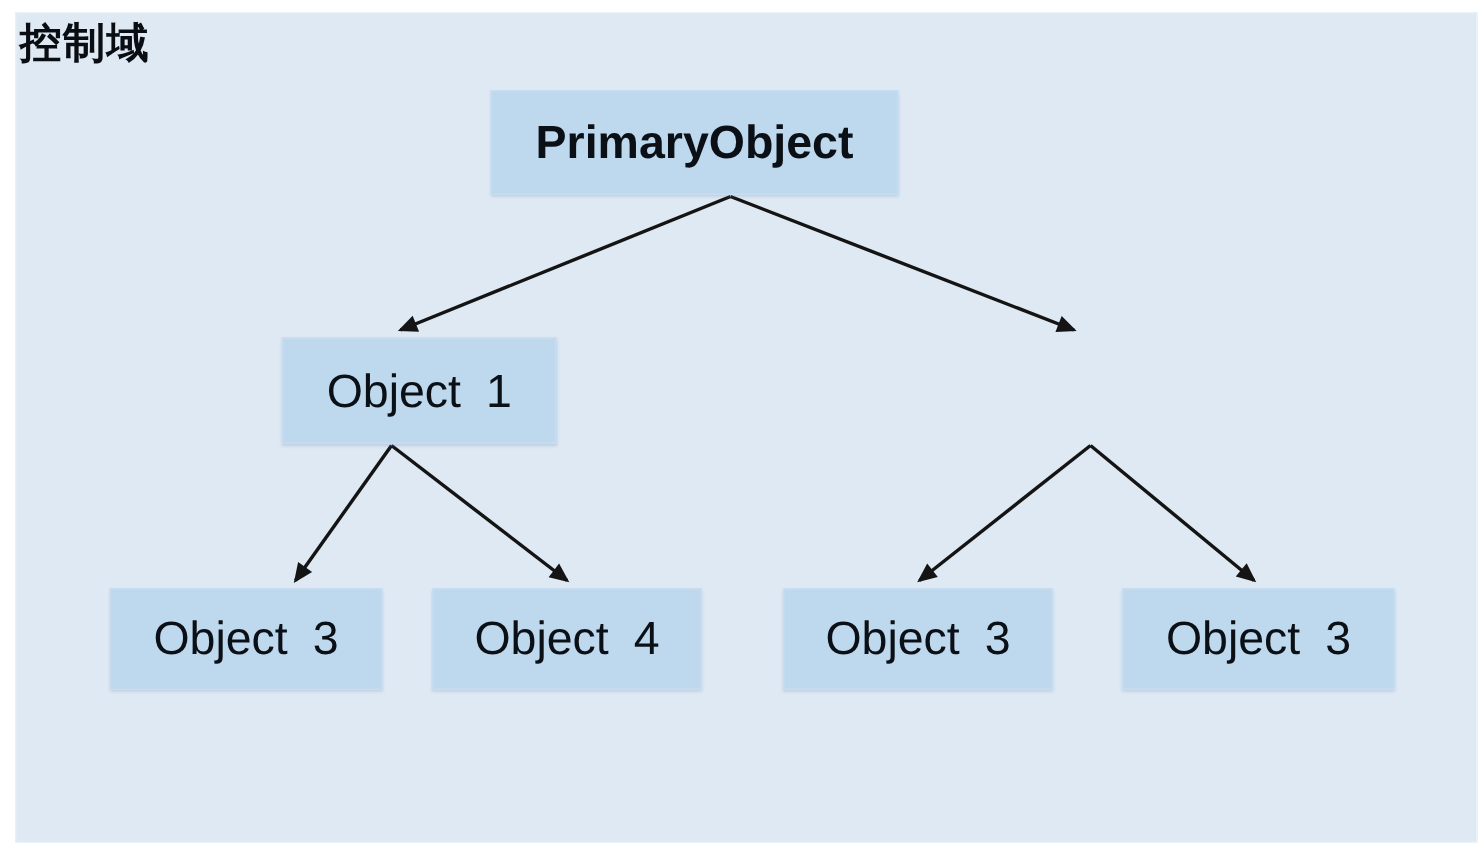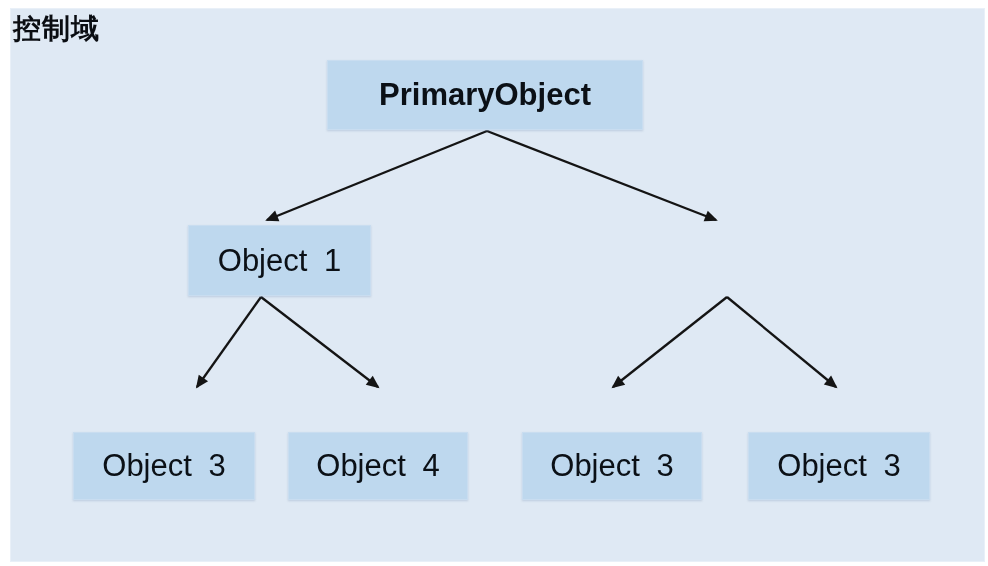--- a/index.html
+++ b/index.html
@@ -47,40 +47,39 @@
     z-index: 2;
     box-sizing: border-box;
   }
   .node .label {
     white-space: nowrap;
     word-spacing: 8px;
   }
   .node-root {
     left: 327px;
     top: 60px;
-    width: 316px;
+    width: 272px;
     height: 70px;
     font-size: 31px;
     font-weight: 700;
   }
   .node-root .label { word-spacing: normal; }
   .node-l2 {
     top: 225px;
     height: 71px;
     font-size: 31px;
     font-weight: 400;
   }
   .node-object1 { left: 170px; width: 183px; margin-left: 18px; }
   .node-object2 { left: 620px; width: 213px; }
   .node-l3 {
     top: 392px;
     height: 68px;
     font-size: 31px;
     font-weight: 400;
-    margin-top: 40px;
   }
   .node-object3a { left: 73px;  width: 182px; }
   .node-object4  { left: 288px; width: 180px; }
   .node-object3b { left: 522px; width: 180px; }
   .node-object3c { left: 748px; width: 182px; }
   .connector-layer {
     position: absolute;
     left: 0;
     top: 0;
     width: 988px;

